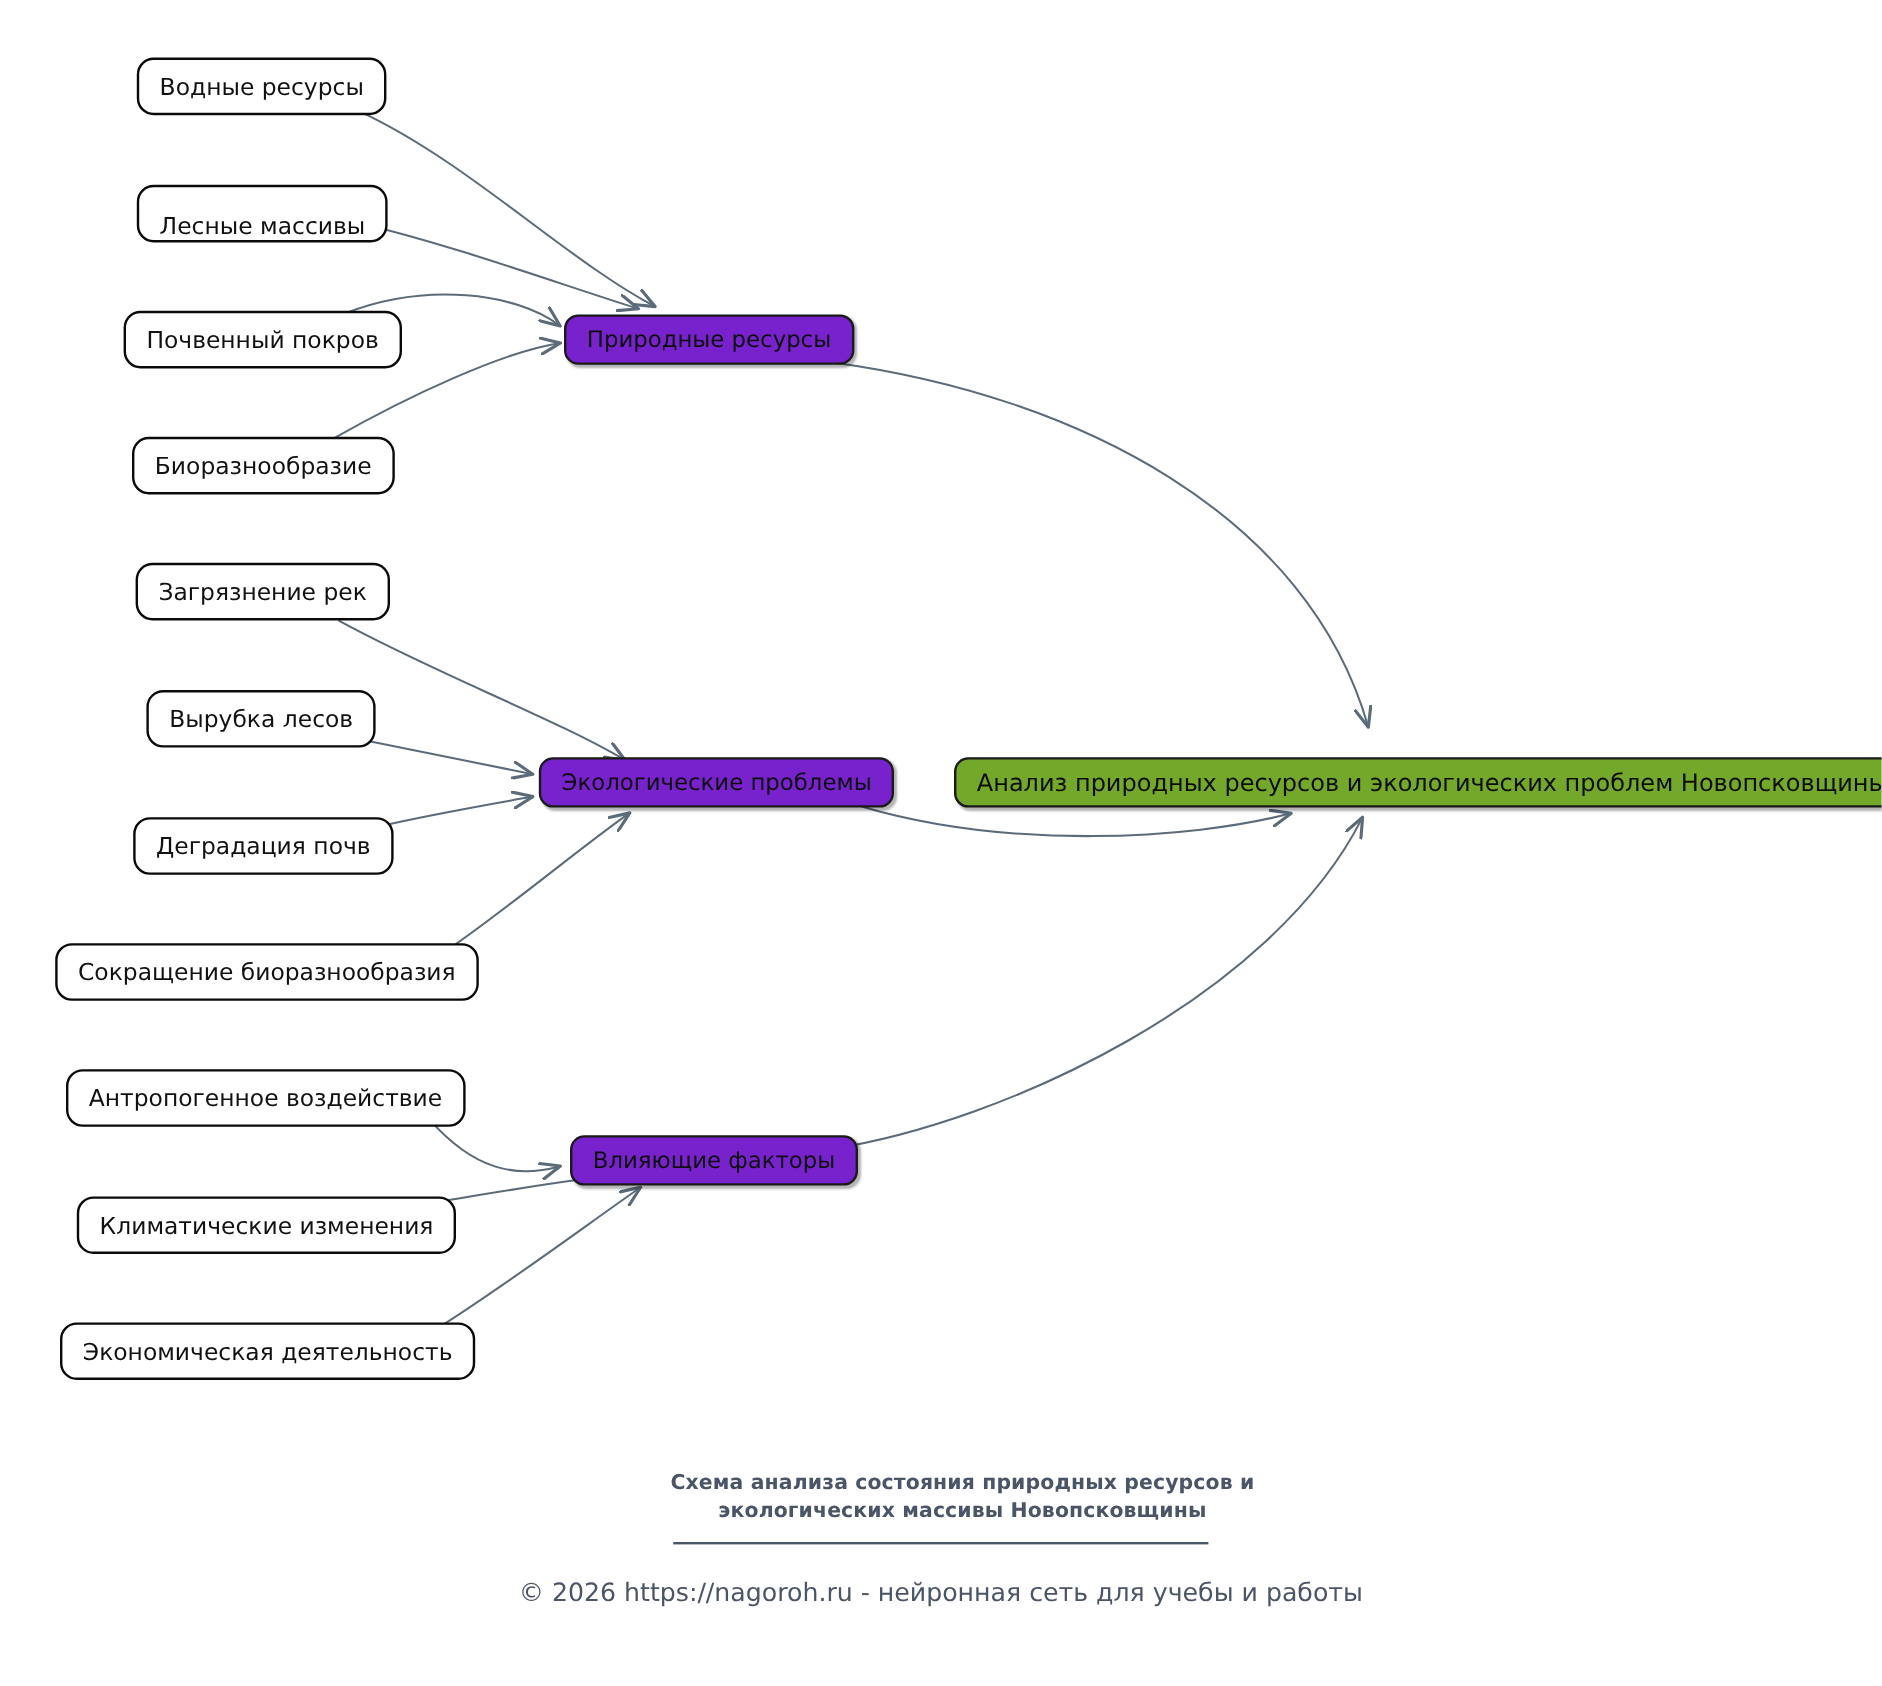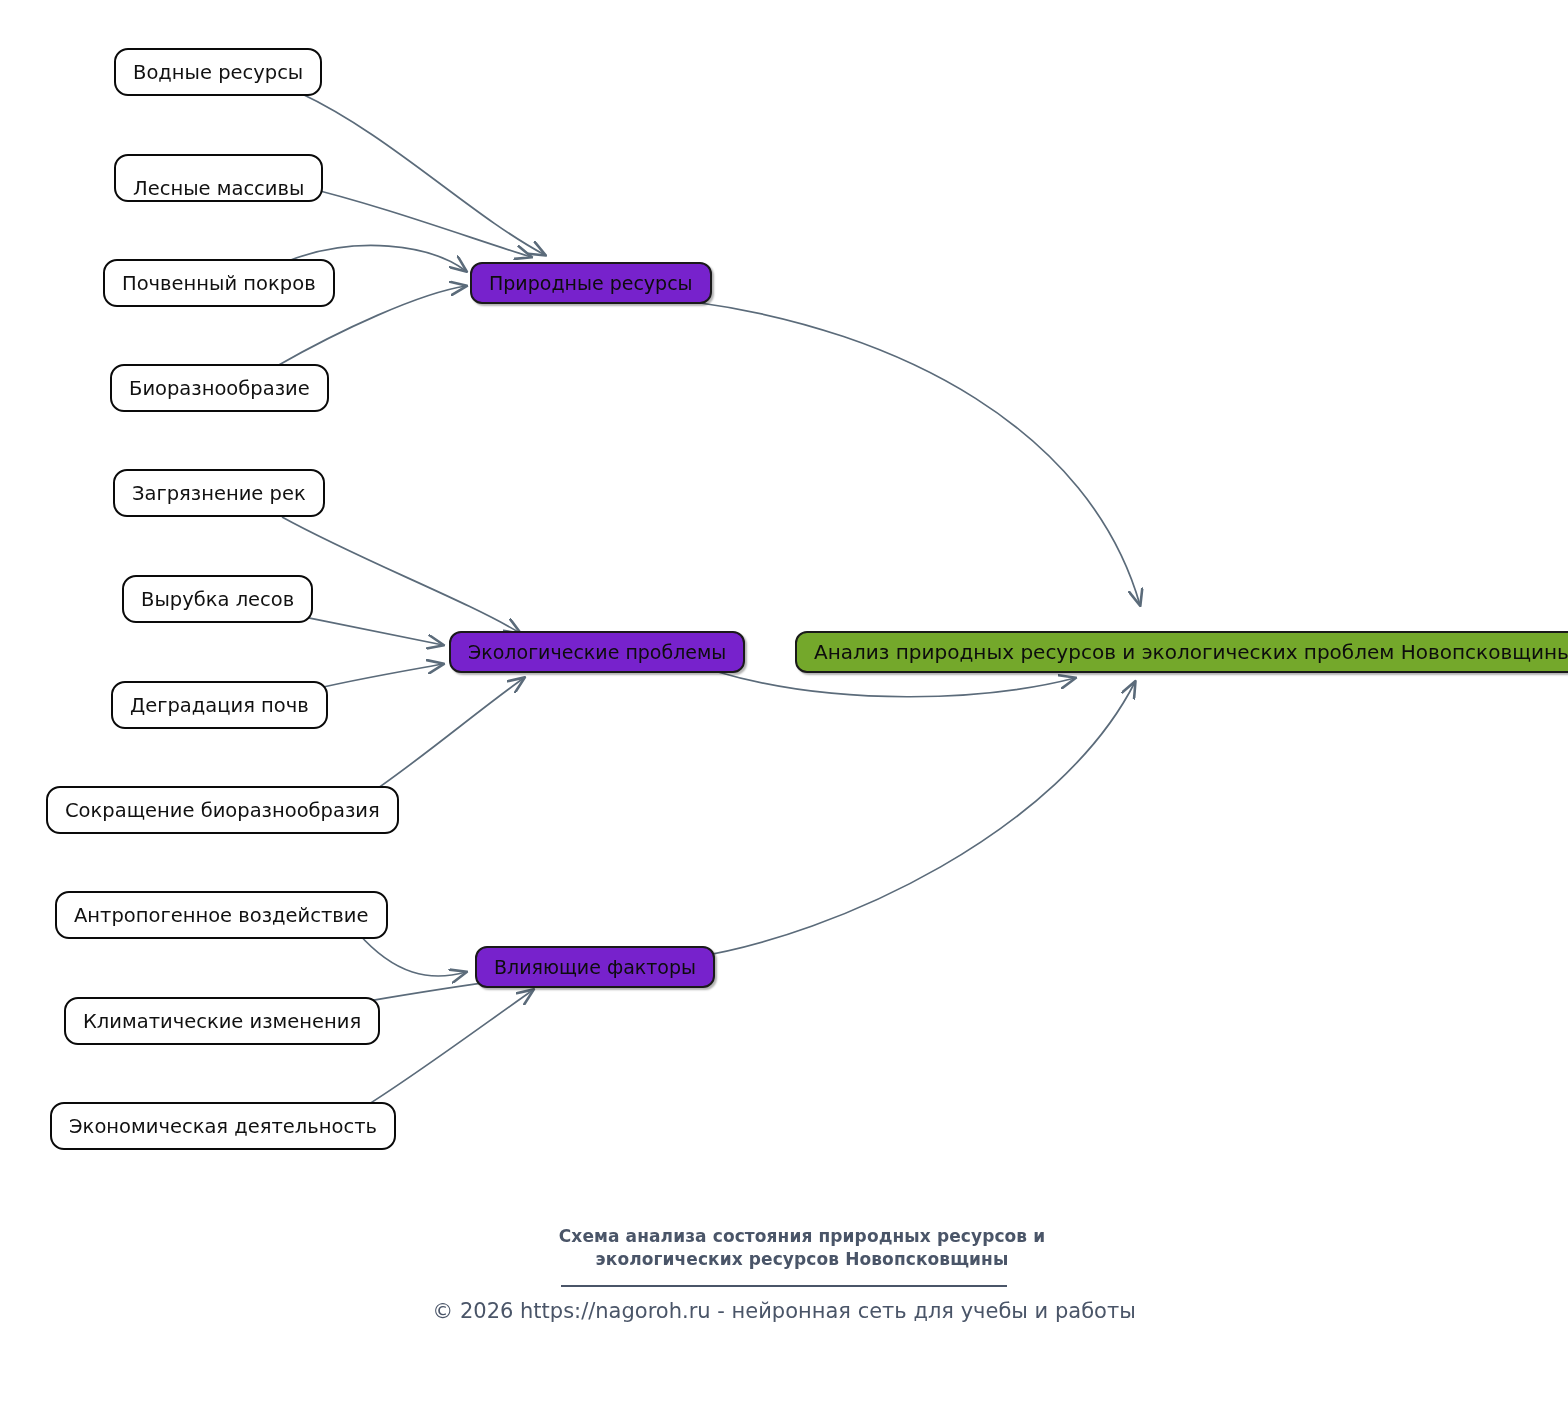--- a/index.html
+++ b/index.html
@@ -95,21 +95,21 @@
     letter-spacing: 0.1px;
     padding-left: 36px;
   }
   #footer-rule {
     width: 446px;
     height: 0;
     margin: 14px auto 0 auto;
     border-top: 2px solid #4a5568;
   }
   #footer-credit {
-    margin-top: 12px;
+    margin-top: 28px;
     font-size: 21px;
     color: #4a5568;
   }
 </style>
 </head>
 <body>
 
 <div id="diagram-canvas">
 
   <svg id="edge-layer" viewBox="0 0 1568 1405" width="1568" height="1405" xmlns="http://www.w3.org/2000/svg">
@@ -185,19 +185,19 @@
     <span>Влияющие факторы</span>
   </div>
 
   <div class="node node-root" style="left:795px; top:631px;">
     <span>Анализ природных ресурсов и экологических проблем Новопсковщины</span>
   </div>
 
   <div id="footer">
     <div id="footer-title">
       <div>Схема анализа состояния природных ресурсов и</div>
-      <div>экологических ресурсов Новопсковщины</div>
+      <div>экологических массивы Новопсковщины</div>
     </div>
     <div id="footer-rule"></div>
     <div id="footer-credit">© 2026 https://nagoroh.ru - нейронная сеть для учебы и работы</div>
   </div>
 
 </div>
 
 </body></html>

